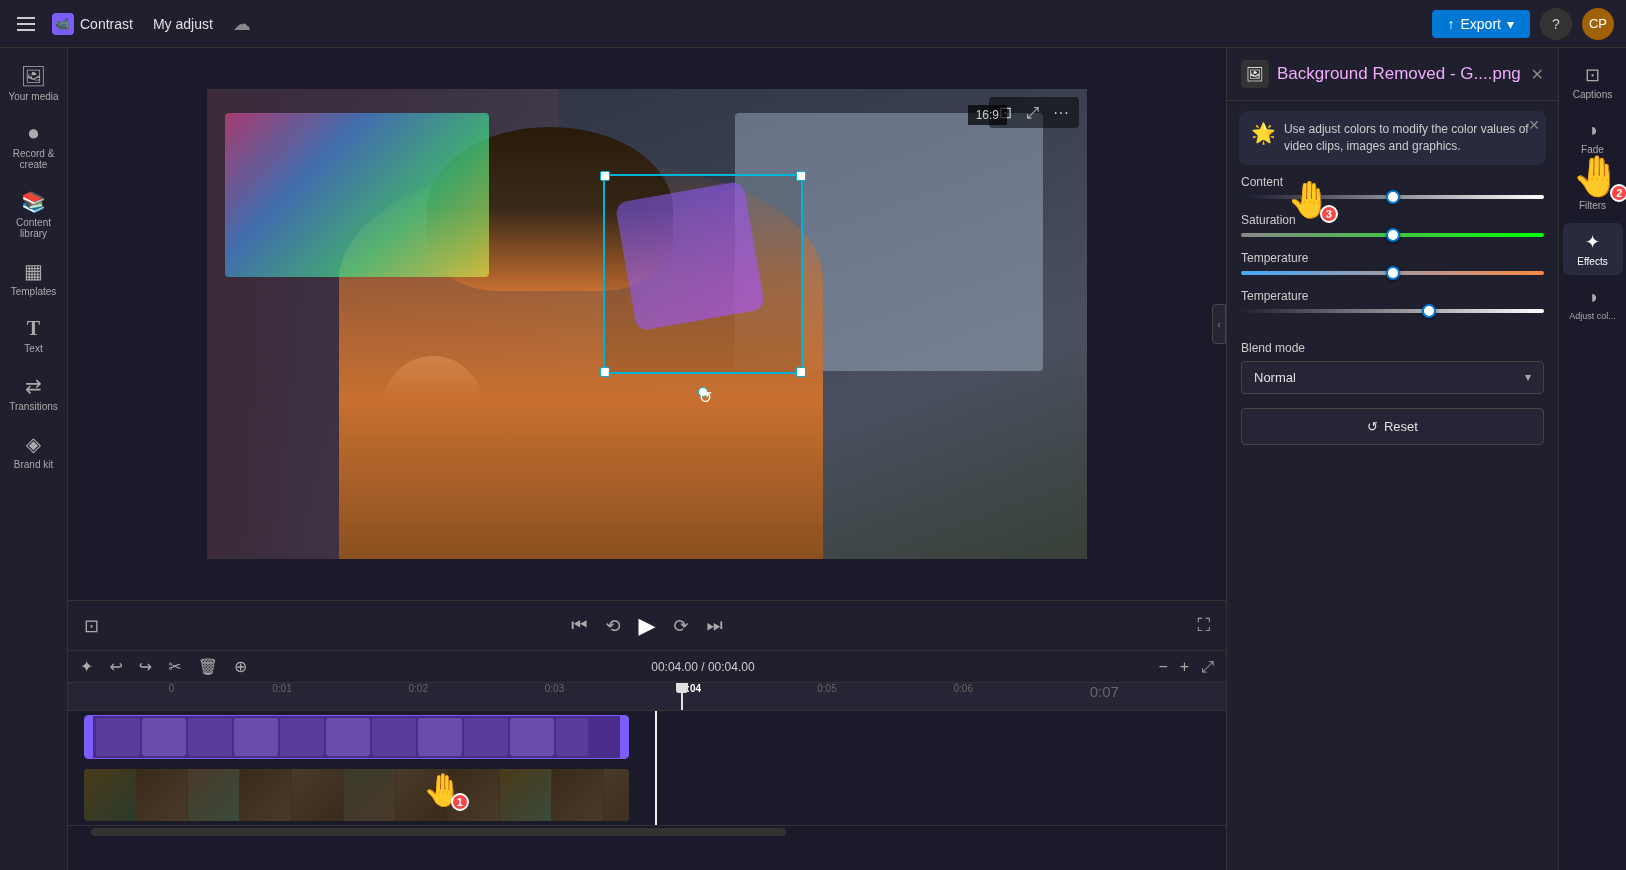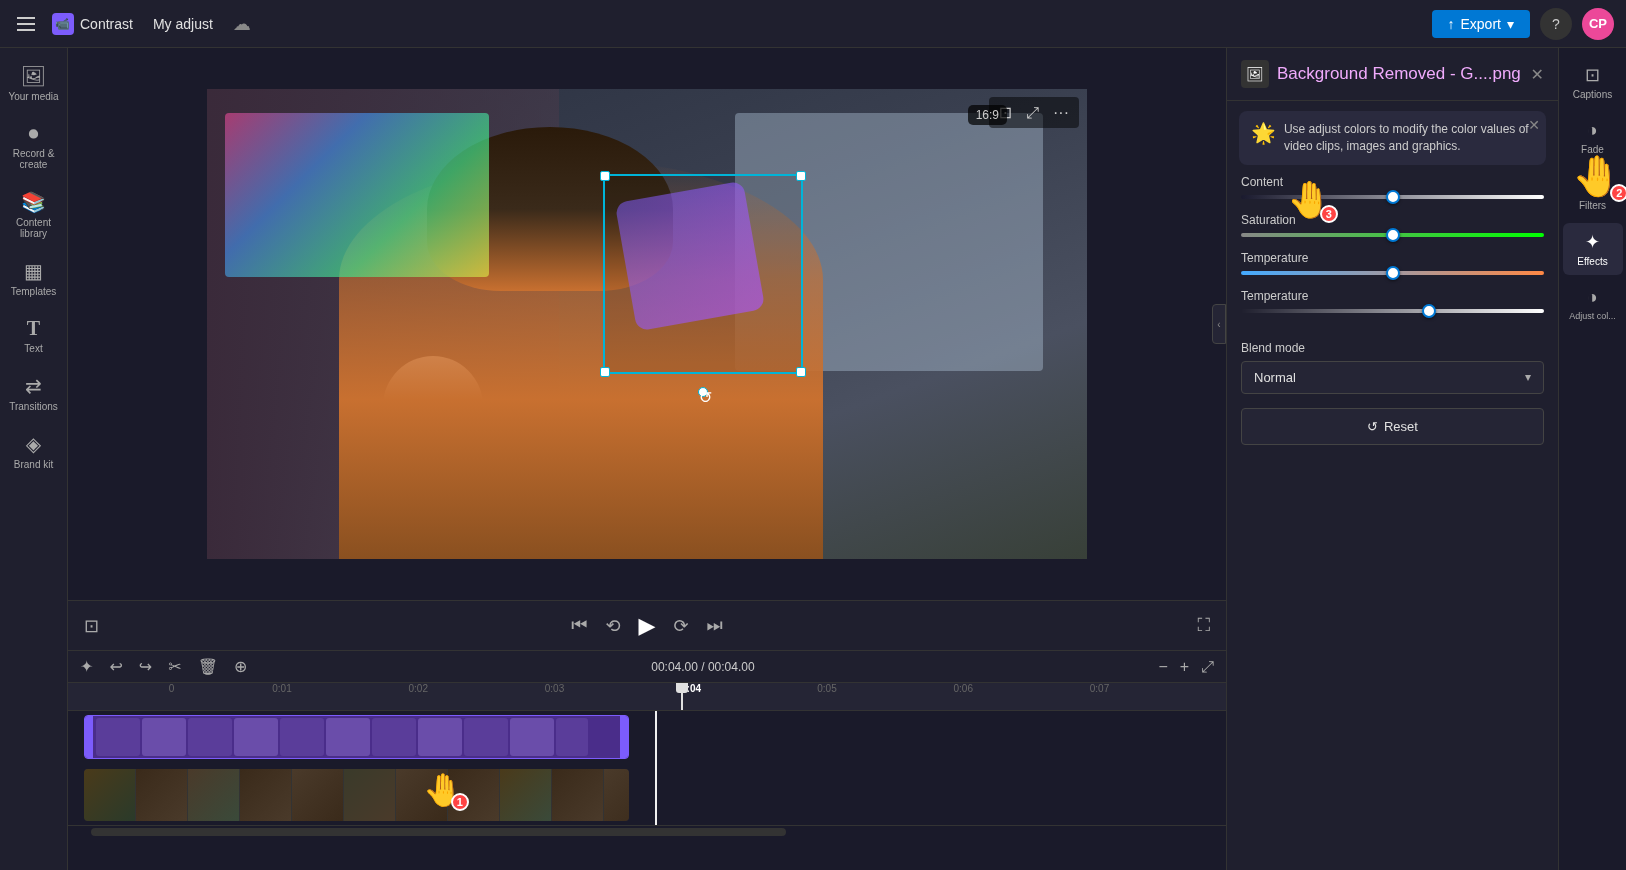--- a/index.html
+++ b/index.html
@@ -10,21 +10,21 @@
     .topbar-menu-icon { width: 28px; height: 28px; display: flex; flex-direction: column; gap: 4px; justify-content: center; align-items: center; cursor: pointer; }
     .topbar-menu-icon span { width: 18px; height: 2px; background: #ccc; display: block; }
     .app-logo { display: flex; align-items: center; gap: 6px; cursor: pointer; }
     .app-logo-icon { width: 22px; height: 22px; background: #7c5cfc; border-radius: 4px; display: flex; align-items: center; justify-content: center; font-size: 12px; }
     .app-name { font-size: 14px; color: #e0e0e0; }
     .video-title { font-size: 14px; color: #e0e0e0; cursor: pointer; padding: 4px 8px; border-radius: 4px; }
     .cloud-icon { color: #888; font-size: 18px; }
     .topbar-right { margin-left: auto; display: flex; align-items: center; gap: 10px; }
     .export-btn { background: #0078d4; color: #fff; border: none; border-radius: 4px; padding: 6px 16px; font-size: 14px; cursor: pointer; display: flex; align-items: center; gap: 6px; }
     .help-btn { width: 32px; height: 32px; border-radius: 50%; background: #333; border: none; color: #ccc; cursor: pointer; font-size: 14px; display: flex; align-items: center; justify-content: center; }
-    .avatar-btn { width: 32px; height: 32px; border-radius: 50%; background: #ec4899; border: none; color: #fff; cursor: pointer; font-size: 13px; font-weight: bold; display: flex; align-items: center; justify-content: center; }
+    .avatar-btn { width: 32px; height: 32px; border-radius: 50%; background: #a16207; border: none; color: #fff; cursor: pointer; font-size: 13px; font-weight: normal; display: flex; align-items: center; justify-content: center; }
 
     
     .main { display: flex; flex: 1; overflow: hidden; }
 
     
     .sidebar { width: 68px; background: #1f1f2e; border-right: 1px solid #333; display: flex; flex-direction: column; align-items: center; padding: 8px 0; gap: 4px; flex-shrink: 0; }
     .sidebar-item { width: 60px; display: flex; flex-direction: column; align-items: center; gap: 3px; padding: 8px 4px; border-radius: 6px; cursor: pointer; color: #aaa; font-size: 10px; text-align: center; }
     .sidebar-icon { font-size: 20px; }
 
     
@@ -32,21 +32,21 @@
 
     
     .preview-area { flex: 1; display: flex; align-items: center; justify-content: center; position: relative; background: #1a1a2a; min-height: 0; }
     .preview-wrapper { position: relative; width: 880px; height: 470px; }
 
     
     .preview-toolbar { position: absolute; top: 8px; right: 8px; display: flex; gap: 6px; background: rgba(0,0,0,0.5); border-radius: 4px; padding: 4px 6px; }
     .preview-toolbar-btn { background: none; border: none; color: #ccc; cursor: pointer; font-size: 16px; padding: 2px 4px; }
 
     
-    .aspect-badge { position: absolute; top: 16px; right: 80px; background: rgba(0,0,0,0.7); color: #ccc; font-size: 12px; padding: 3px 8px; border-radius: 5px; }
+    .aspect-badge { position: absolute; top: 16px; right: 80px; background: rgba(0,0,0,0.7); color: #ccc; font-size: 12px; padding: 3px 8px; border-radius: 0; }
 
     
     .selection-box { position: absolute; top: 18%; left: 45%; width: 200px; height: 200px; border: 2px solid #00b4d8; background: rgba(0,0,0,0.1); }
     .selection-handle { position: absolute; width: 10px; height: 10px; background: #fff; border: 1px solid #00b4d8; border-radius: 2px; }
     .sh-tl { top: -5px; left: -5px; }
     .sh-tr { top: -5px; right: -5px; }
     .sh-bl { bottom: -5px; left: -5px; }
     .sh-br { bottom: -5px; right: -5px; }
     .sh-rotate { bottom: -25px; left: 50%; transform: translateX(-50%); border-radius: 50%; }
 
@@ -269,21 +269,21 @@
       <div class="timeline-ruler">
         <div style="width:68px;flex-shrink:0;"></div>
         <div style="flex:1;position:relative;height:100%;">
           <div style="position:absolute;left:3%;font-size:10px;color:#666;">0</div>
           <div style="position:absolute;left:12.5%;font-size:10px;color:#666;">0:01</div>
           <div style="position:absolute;left:25%;font-size:10px;color:#666;">0:02</div>
           <div style="position:absolute;left:37.5%;font-size:10px;color:#666;">0:03</div>
           <div style="position:absolute;left:50%;font-size:10px;color:#fff;font-weight:bold;">0:04</div>
           <div style="position:absolute;left:62.5%;font-size:10px;color:#666;">0:05</div>
           <div style="position:absolute;left:75%;font-size:10px;color:#666;">0:06</div>
-          <div style="position:absolute;left:87.5%;font-size:10px;color:#666;">0:07</div>
+          <div style="position:absolute;left:87.5%;font-size:15px;color:#666;">0:07</div>
 
           <div style="position:absolute;left:50%;top:0;bottom:0;width:2px;background:#e0e0e0;">
             <div style="position:absolute;top:0;left:-5px;width:12px;height:10px;background:#e0e0e0;border-radius:0 0 3px 3px;"></div>
           </div>
         </div>
       </div>
 
       <div class="timeline-tracks" style="position:relative;">
 
         <div class="timeline-track">

